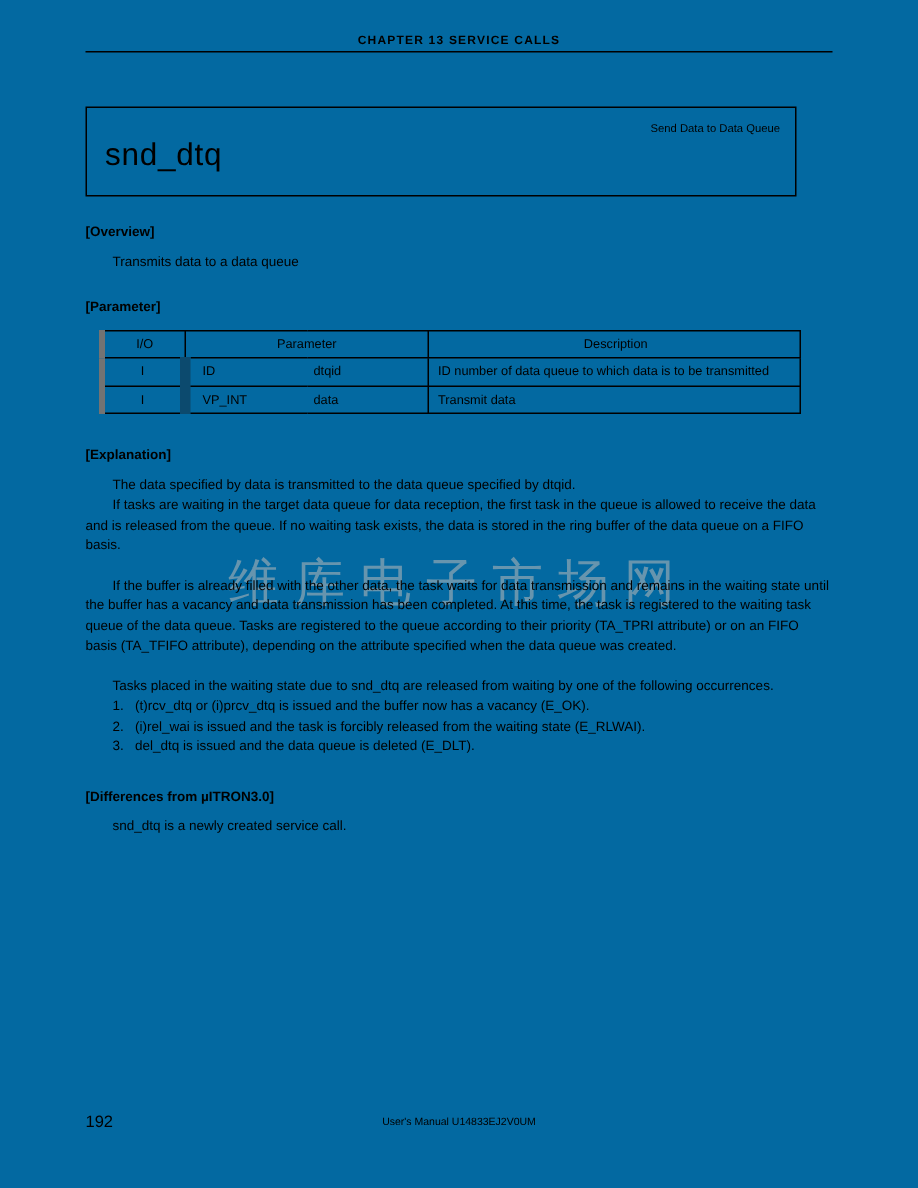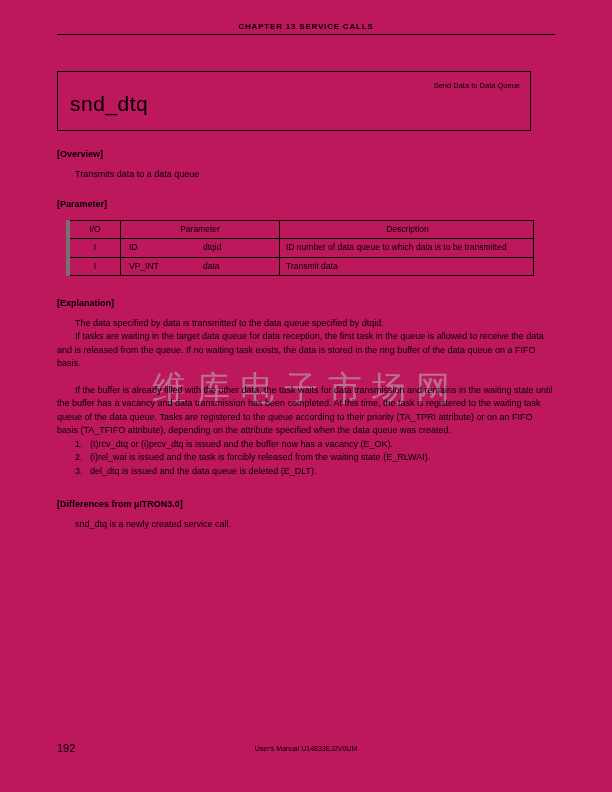--- a/index.html
+++ b/index.html
@@ -1,21 +1,21 @@
 <!DOCTYPE html>
 <html><head>
 <meta charset="utf-8">
 <style>
   html, body { margin: 0; padding: 0; background: #888; }
   .page {
     position: relative;
     width: 612px;
     height: 792px;
     margin: 0 auto;
-    background: #be185d;
+    background: #0369a1;
     font-family: "Liberation Sans", sans-serif;
     color: #000;
     overflow: hidden;
   }
   .running-header {
     padding-top: 22px;
     text-align: center;
     font-size: 8px;
     font-weight: bold;
     letter-spacing: 0.8px;
@@ -80,21 +80,21 @@
   }
   table.param-table th, table.param-table td {
     border-top: 1px solid #000;
     border-bottom: 1px solid #000;
     padding: 2px 4px;
     font-weight: normal;
     height: 12px;
   }
   table.param-table th { text-align: center; height: 13px; }
   table.param-table .col-io   { width: 42px;  text-align: center; border-left: 4px solid #737373; border-right: 1px solid #000; }
-  table.param-table .col-type { width: 66px;  border-left: 1px solid #0c4a6e; padding-left: 8px; }
+  table.param-table .col-type { width: 66px;  border-left: 7px solid #0c4a6e; padding-left: 8px; }
   table.param-table .col-name { width: 72px;  border-right: 1px solid #000; }
   table.param-table .col-desc { padding-left: 6px; border-right: 1px solid #000; margin-left: 11px; }
   table.param-table th.col-param { border-left: 1px solid #000; border-right: 1px solid #000; }
   .para {
     text-indent: 18px;
     margin: 0;
   }
   .para.gap { margin-top: 13px; }
   .num-list { margin: 0 0 0 18px; }
   .num-item { display: flex; }
@@ -169,20 +169,21 @@
           </tr>
         </tbody>
       </table>
     </div>
 
     <div>
       <div class="heading" style="margin-top:21px">[Explanation]</div>
       <p class="para">The data specified by data is transmitted to the data queue specified by dtqid.</p>
       <p class="para">If tasks are waiting in the target data queue for data reception, the first task in the queue is allowed to receive the data and is released from the queue.  If no waiting task exists, the data is stored in the ring buffer of the data queue on a FIFO basis.</p>
       <p class="para gap">If the buffer is already filled with the other data, the task waits for data transmission and remains in the waiting state until the buffer has a vacancy and data transmission has been completed.  At this time, the task is registered to the waiting task queue of the data queue.  Tasks are registered to the queue according to their priority (TA_TPRI attribute) or on an FIFO basis (TA_TFIFO attribute), depending on the attribute specified when the data queue was created.</p>
+      <p class="para gap">Tasks placed in the waiting state due to snd_dtq are released from waiting by one of the following occurrences.</p>
       <div class="num-list">
         <div class="num-item">
           <span class="num">1.</span>
           <span>(t)rcv_dtq or (i)prcv_dtq is issued and the buffer now has a vacancy (E_OK).</span>
         </div>
         <div class="num-item">
           <span class="num">2.</span>
           <span>(i)rel_wai is issued and the task is forcibly released from the waiting state (E_RLWAI).</span>
         </div>
         <div class="num-item">

